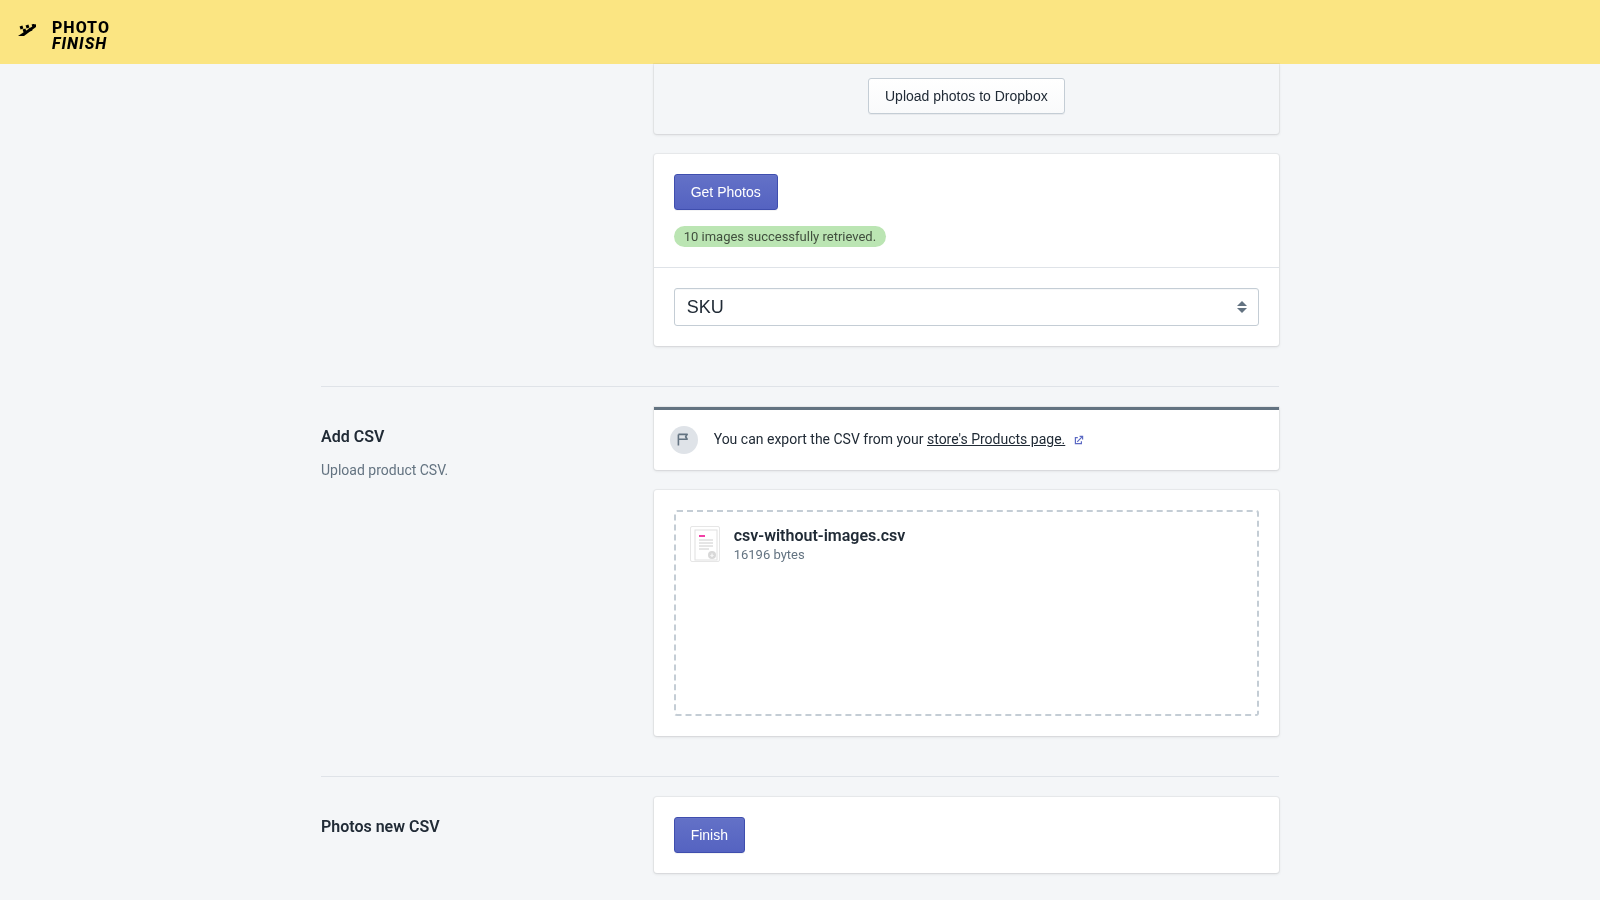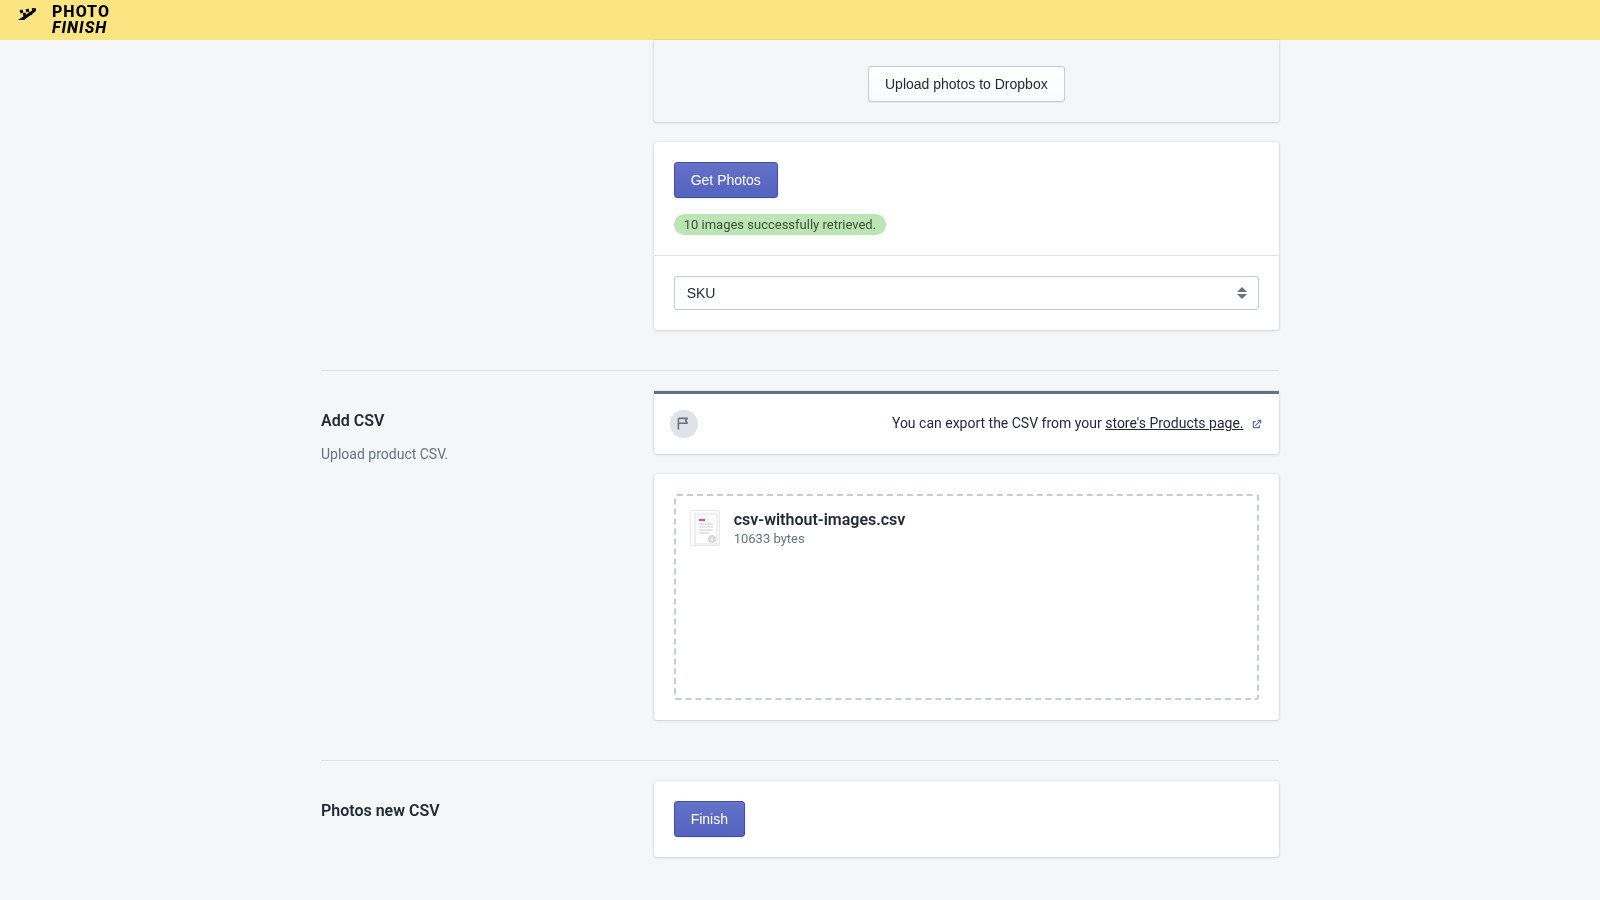--- a/index.html
+++ b/index.html
@@ -7,24 +7,24 @@
       padding: 0;
       box-sizing: border-box;
     }
     body {
       font-family: -apple-system, BlinkMacSystemFont, "Segoe UI", Roboto, Helvetica, Arial, sans-serif;
       background: #f4f6f8;
       color: #212b36;
     }
     .header {
       background: #fbe582;
-      height: 40px;
-      display: flex;
-      align-items: center;
-      padding: 0 18px;
+      height: 64px;
+      display: flex;
+      align-items: flex-end;
+      padding: 12px 18px;
     }
     .logo {
       display: flex;
       align-items: center;
       gap: 4px;
     }
     .logo-text {
       font-weight: 800;
       font-size: 16px;
       letter-spacing: 1px;
@@ -72,21 +72,21 @@
       padding: 20px;
     }
     .card-section + .card-section {
       border-top: 1px solid #dfe3e8;
     }
     .card-top-partial {
       background: #f4f6f8;
       border-radius: 0 0 3px 3px;
       box-shadow: 0 0 0 1px rgba(63,63,68,.05), 0 1px 3px 0 rgba(63,63,68,.15);
       margin-bottom: 20px;
-      padding: 26px 20px 20px;
+      padding: 14px 20px 20px;
       display: flex;
       justify-content: center;
     }
     .btn {
       display: inline-block;
       padding: 9px 16px;
       border-radius: 3px;
       font-size: 14px;
       cursor: pointer;
       border: 1px solid transparent;
@@ -121,21 +121,21 @@
       margin-bottom: 8px;
     }
     .select-wrap {
       position: relative;
     }
     .select {
       width: 100%;
       padding: 8px 36px 8px 12px;
       border: 1px solid #c4cdd5;
       border-radius: 3px;
-      font-size: 14px;
+      font-size: 18px;
       background: #fff;
       appearance: none;
       -webkit-appearance: none;
       color: #212b36;
       box-shadow: inset 0 1px 0 0 rgba(99,115,129,.05);
     }
     .select-arrows {
       position: absolute;
       right: 12px;
       top: 50%;
@@ -152,21 +152,20 @@
     .banner {
       background: #fff;
       border-radius: 0 0 3px 3px;
       box-shadow: 0 0 0 1px rgba(63,63,68,.05), 0 1px 3px 0 rgba(63,63,68,.15);
       border-top: 3px solid #637381;
       padding: 16px;
       display: flex;
       align-items: center;
       gap: 16px;
       margin-bottom: 20px;
-      justify-content: space-between;
     }
     .banner-icon {
       width: 28px;
       height: 28px;
       border-radius: 50%;
       background: #dfe3e8;
       display: flex;
       align-items: center;
       justify-content: center;
       flex-shrink: 0;
@@ -305,21 +304,21 @@
                   <line x1="8" y1="13" x2="22" y2="13" stroke="#ccc"></line>
                   <line x1="8" y1="16" x2="22" y2="16" stroke="#ccc"></line>
                   <line x1="8" y1="19" x2="22" y2="19" stroke="#ccc"></line>
                   <line x1="8" y1="22" x2="18" y2="22" stroke="#ccc"></line>
                   <circle cx="21" cy="28" r="4" fill="#d8d8d8"></circle>
                   <path d="M19.5 28 L21 29.5 L22.5 28 M21 26.5 L21 29.5" stroke="#fff" stroke-width="1" fill="none"></path>
                 </svg>
               </div>
               <div>
                 <div class="file-name">csv-without-images.csv</div>
-                <div class="file-size">10633 bytes</div>
+                <div class="file-size">16196 bytes</div>
               </div>
             </div>
           </div>
         </div>
       </div>
     </div>
   </div>
 
   <div class="layout-section" style="padding-bottom:60px;">
     <div class="annotation">

